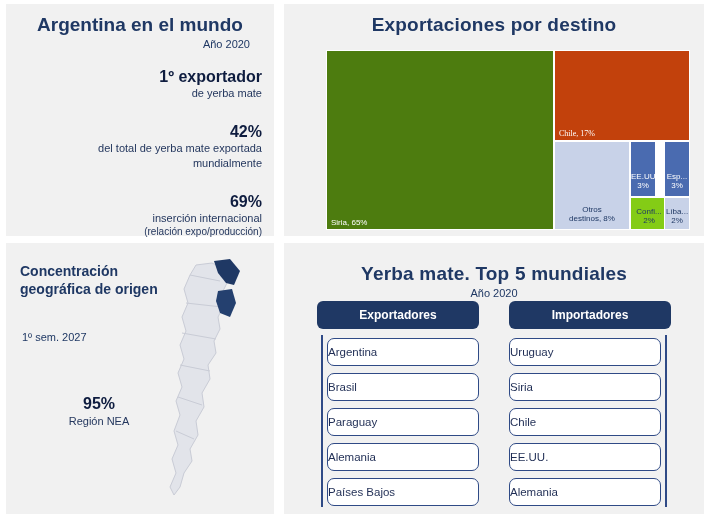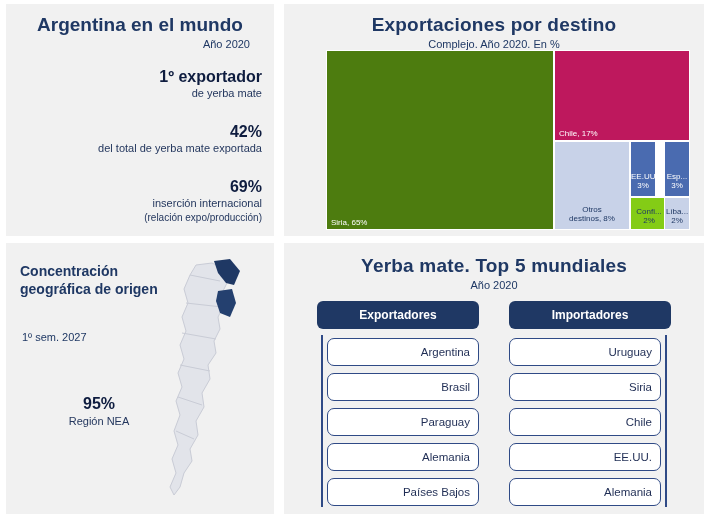--- a/index.html
+++ b/index.html
@@ -107,21 +107,21 @@
     line-height: 1.15;
     white-space: pre-line;
   }
   .tm-label.center {
     left: 0;
     right: 0;
     text-align: center;
   }
   .tm-dark  { background: #4d7c0f; }
   .tm-dark .tm-label  { color: #ffffff; }
-  .tm-mid   { background: #be185d; }
+  .tm-mid   { background: #c2410c; font-family: Liberation Serif, serif; }
   .tm-mid .tm-label   { color: #ffffff; }
   .tm-light { background: #c8d2e8; }
   .tm-light .tm-label { color: #1f3864; }
   .tm-light2{ background: #84cc16; padding-left: 36px; }
   .tm-light2 .tm-label{ color: #1f3864; }
   .tm-med   { background: #4a6bb0; }
   .tm-med .tm-label   { color: #ffffff; }
 
   
   #panel-bot-left .bl-title {
@@ -163,21 +163,21 @@
   #map {
     position: absolute;
     right: 8px;
     top: 12px;
     width: 130px;
     height: 250px;
   }
 
   
   #panel-bot-right .br-title {
-    margin-top: 12px;
+    margin-top: 20px;
   }
   .rank-wrap {
     position: absolute;
     top: 58px;
     left: 0;
     right: 0;
     display: flex;
     justify-content: center;
     gap: 30px;
   }
@@ -194,22 +194,22 @@
     padding: 7px 0;
     margin-bottom: 9px;
   }
   .rank-item {
     position: relative;
     background: #ffffff;
     border: 1px solid #2f4a86;
     border-radius: 7px;
     font-size: 11.5px;
     color: #1f2d54;
-    text-align: right;
-    padding: 7px 8px;
+    text-align: left;
+    padding: 7px 0;
     margin-bottom: 7px;
     margin-left: 10px;
   }
   .rank-col.right .rank-item {
     margin-left: 0;
     margin-right: 10px;
   }
   .rank-rail {
     position: absolute;
     left: 4px;
@@ -236,32 +236,32 @@
     </div>
 
     <div class="stat-block" id="sb1">
       <div class="stat-value">1º exportador</div>
       <div class="stat-label">de yerba mate</div>
     </div>
 
     <div class="stat-block" id="sb2">
       <div class="stat-value">42%</div>
       <div class="stat-label">del total de yerba mate exportada</div>
+      <div class="stat-label">mundialmente</div>
     </div>
 
     <div class="stat-block" id="sb3">
       <div class="stat-value">69%</div>
       <div class="stat-label">inserción internacional</div>
       <div class="stat-label small">(relación expo/producción)</div>
     </div>
   </div>
 
   <div class="panel" id="panel-top-right">
     <div class="panel-title" style="margin-top:10px;">Exportaciones por destino</div>
-    <div class="panel-subtitle">Complejo. Año 2020. En %</div>
 
     <div id="treemap">
 
       <div class="tm-cell tm-dark" style="left:0; top:0; width:228px; height:180px;">
         <span class="tm-label">Siria, 65%</span>
       </div>
 
       <div class="tm-cell tm-mid" style="left:228px; top:0; width:136px; height:91px;">
         <span class="tm-label">Chile, 17%</span>
       </div>

